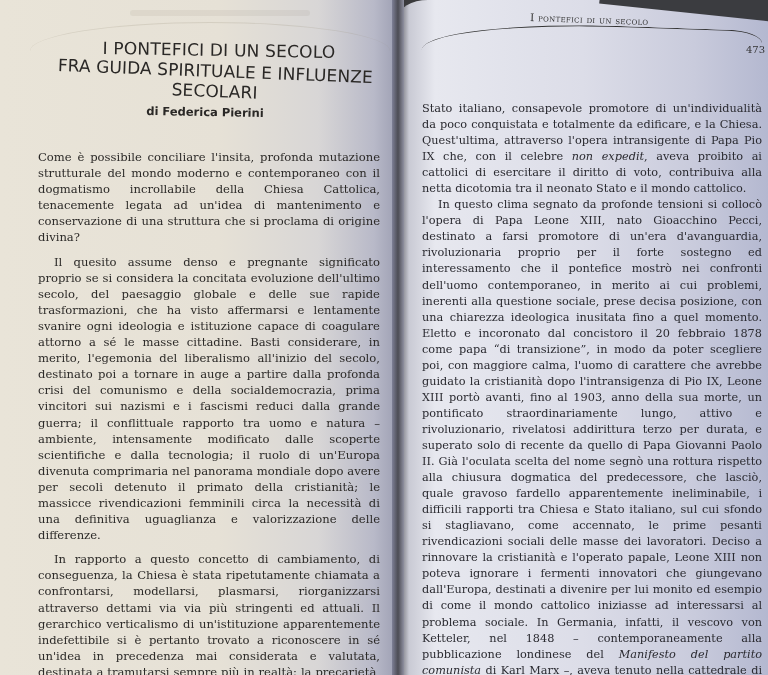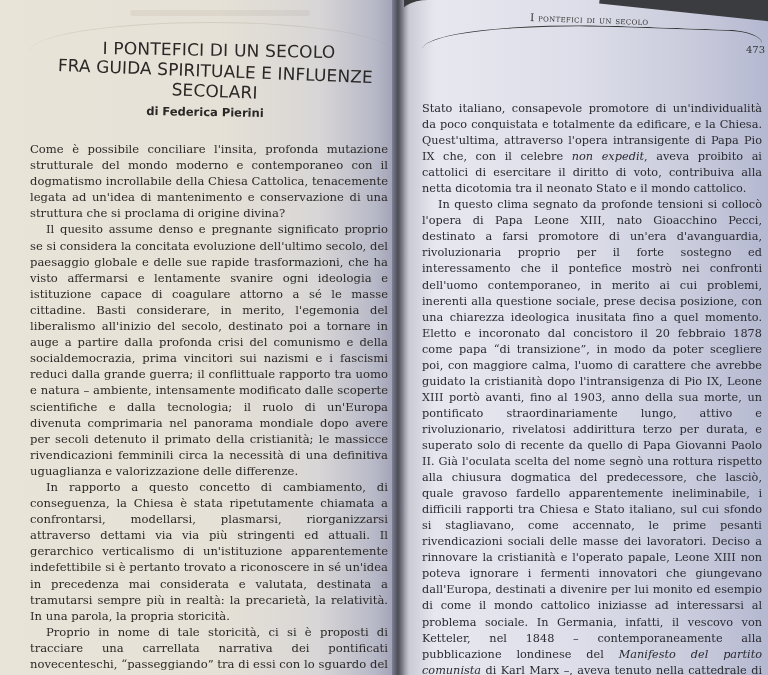--- a/index.html
+++ b/index.html
@@ -44,21 +44,21 @@
   .title-block { position:absolute; left:30px; top:40px; width:370px; text-align:center; font-family:"DejaVu Sans", sans-serif; color:#2a2826; }
   .title-line1 { font-size:17px; letter-spacing:0.2px; transform:rotate(1deg); display:block; margin-left:8px; }
   .title-line2 { font-size:17px; letter-spacing:0.1px; transform:rotate(2.2deg); display:block; margin-top:1px; }
   .author { font-size:11.5px; font-weight:bold; display:block; margin-top:4px; margin-left:-20px; transform:rotate(1deg); }
 
   
   .text-left {
     position:absolute; left:30px; top:141px; width:358px;
     font-size:11.6px; line-height:16.1px; color:#2b2927; text-align:justify;
   }
-  .text-left p { margin:0; text-indent:16px; }
+  .text-left p { margin:8px; text-indent:16px; }
   .text-left p.noindent { text-indent:0; }
 
   
   .right-runhead {
     position:absolute; left:530px; top:13px; font-size:10.5px; color:#333;
     font-variant:small-caps; letter-spacing:0.3px; transform:rotate(2deg);
   }
   .right-rule {
     position:absolute; left:422px; top:25px; width:340px; height:30px;
     border-top:1px solid #333;

